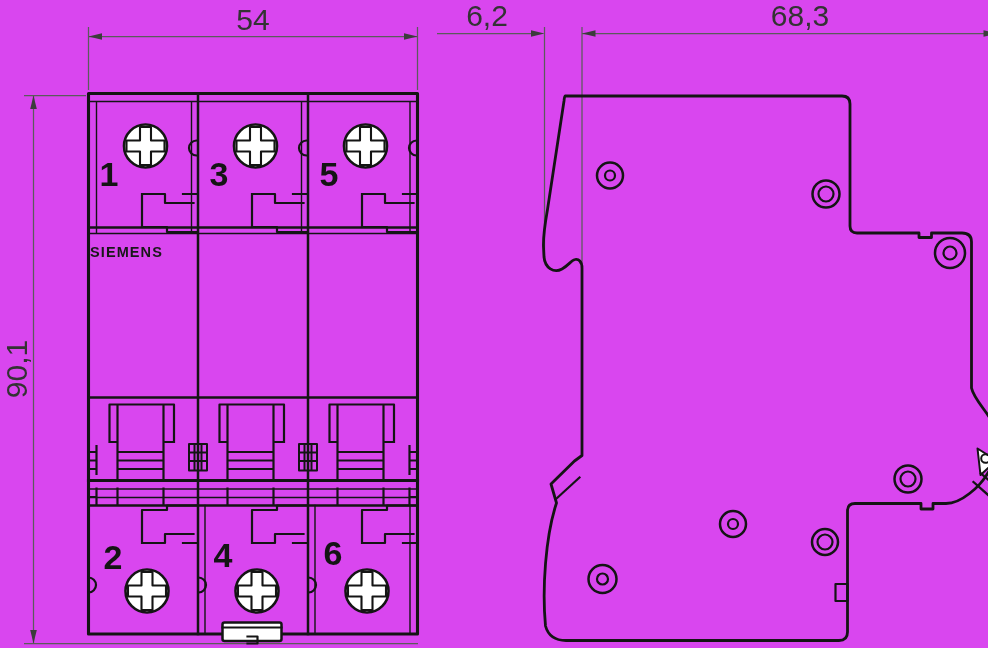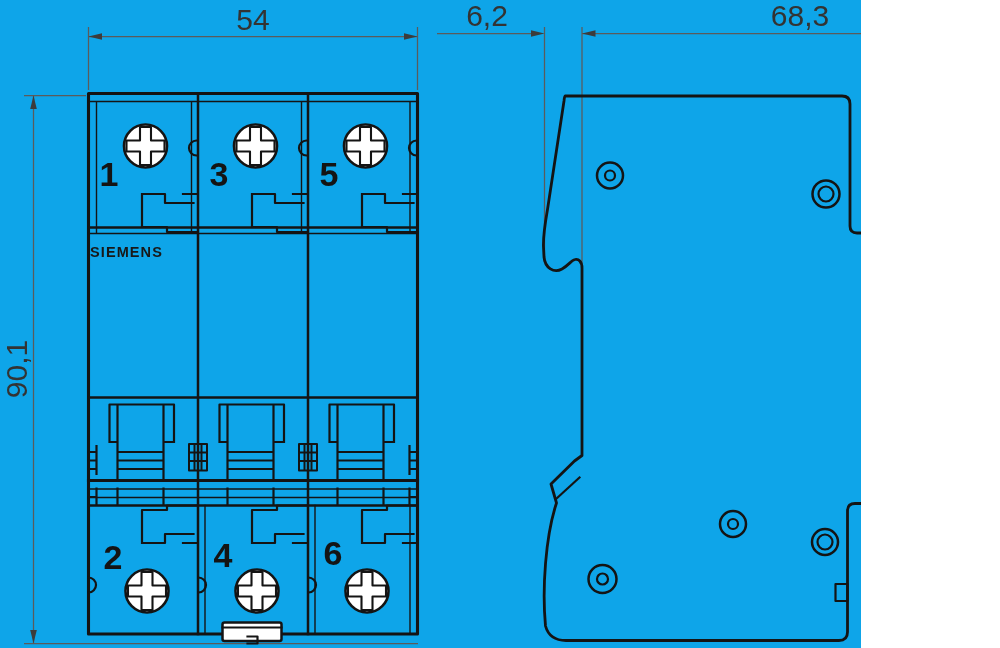--- a/index.html
+++ b/index.html
@@ -1,16 +1,16 @@
 <!DOCTYPE html>
 <html><head>
 <meta charset="utf-8">
 <style>
   html,body{margin:0;padding:0;background:#ffffff;}
-  .canvas{position:relative;width:861px;height:648px;background:#0ea5e9;overflow:hidden;}
+  .canvas{position:relative;width:988px;height:648px;background:#d946ef;overflow:hidden;}
   svg{display:block;}
   svg text{font-family:"Liberation Sans","DejaVu Sans",sans-serif;}
   .struct{stroke:#141414;fill:none;stroke-linecap:square;stroke-linejoin:round;}
   .w-thin{stroke-width:1.4;}
   .w-med{stroke-width:2.2;}
   .w-reg{stroke-width:2.5;}
   .w-thick{stroke-width:3.1;}
   .dimline{stroke:#5b5b5b;stroke-width:1.25;fill:none;stroke-linecap:butt;}
   .dimarrow{fill:#3c3c3c;stroke:none;}
   .dimtext{fill:#333333;font-size:30px;}

